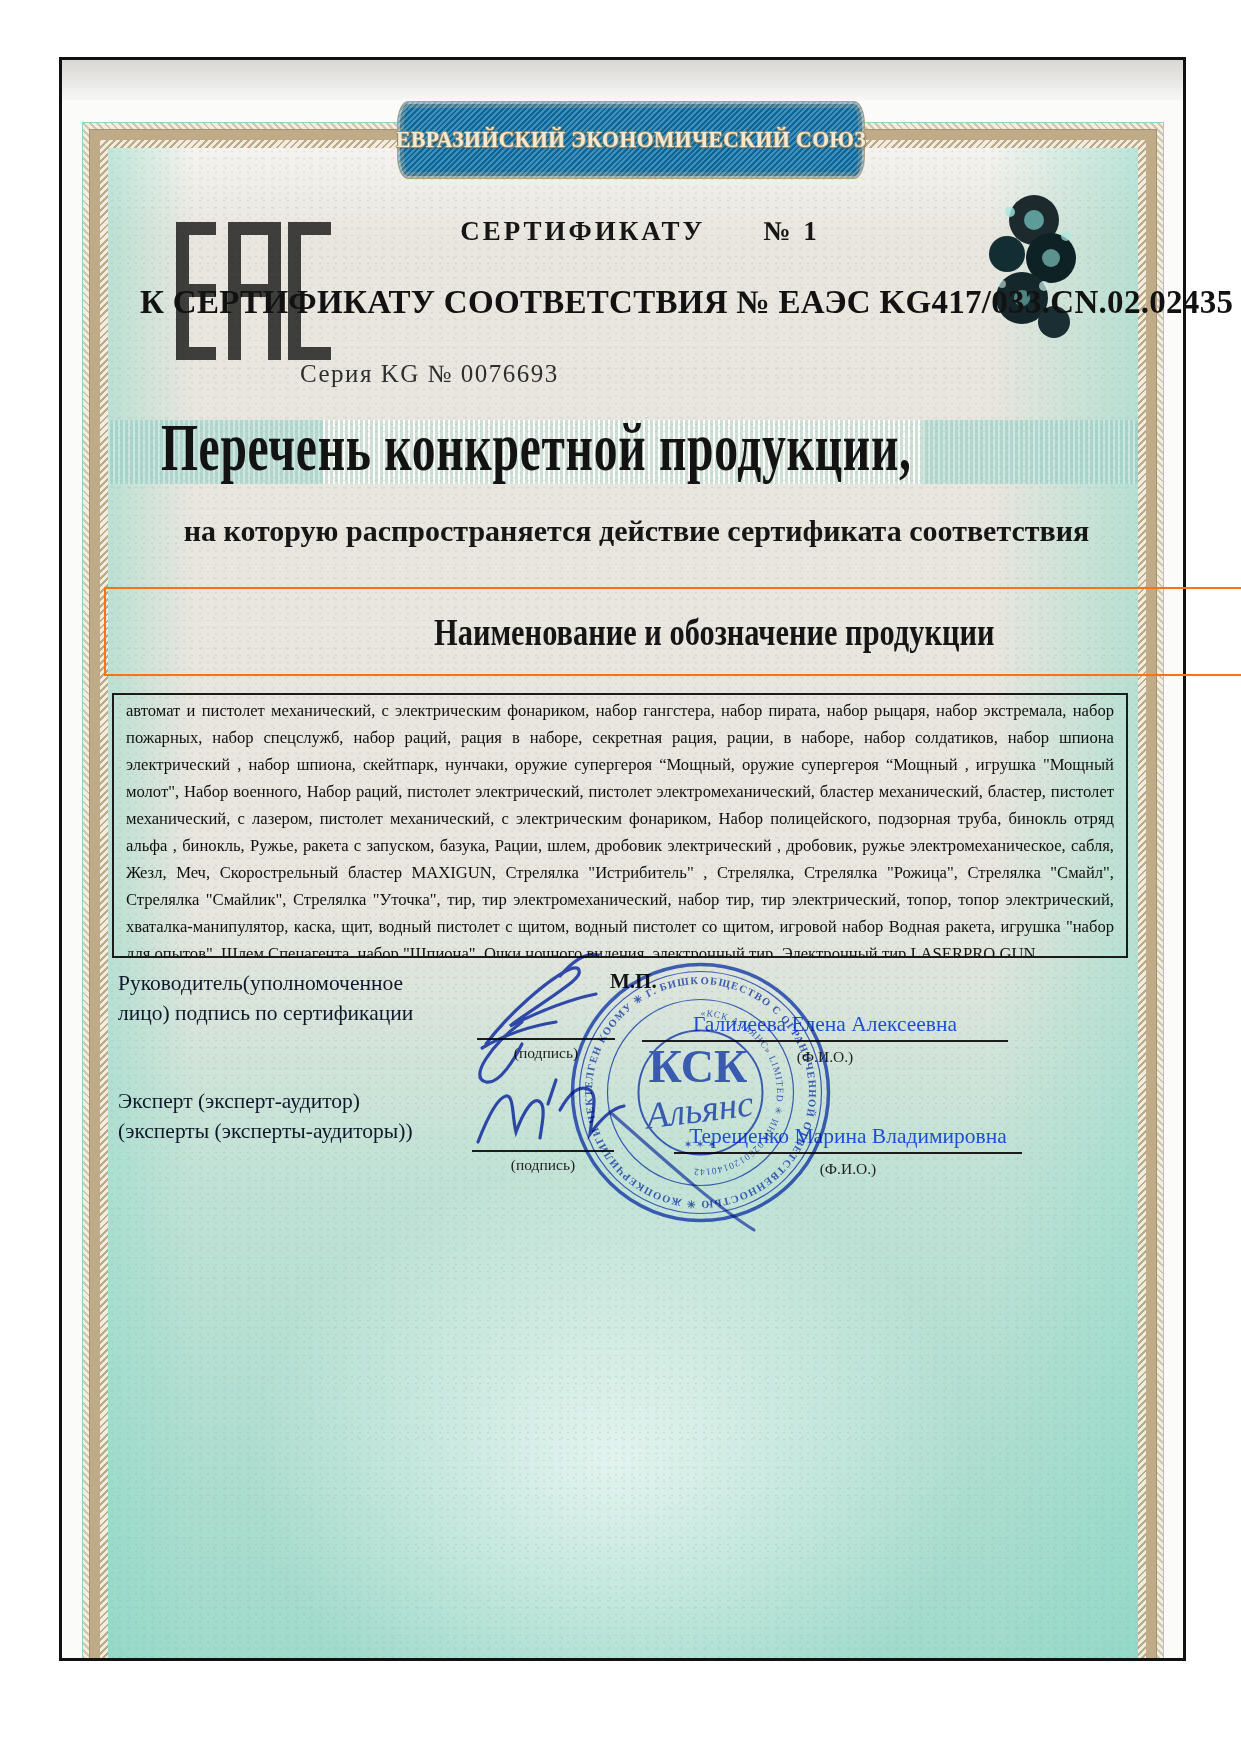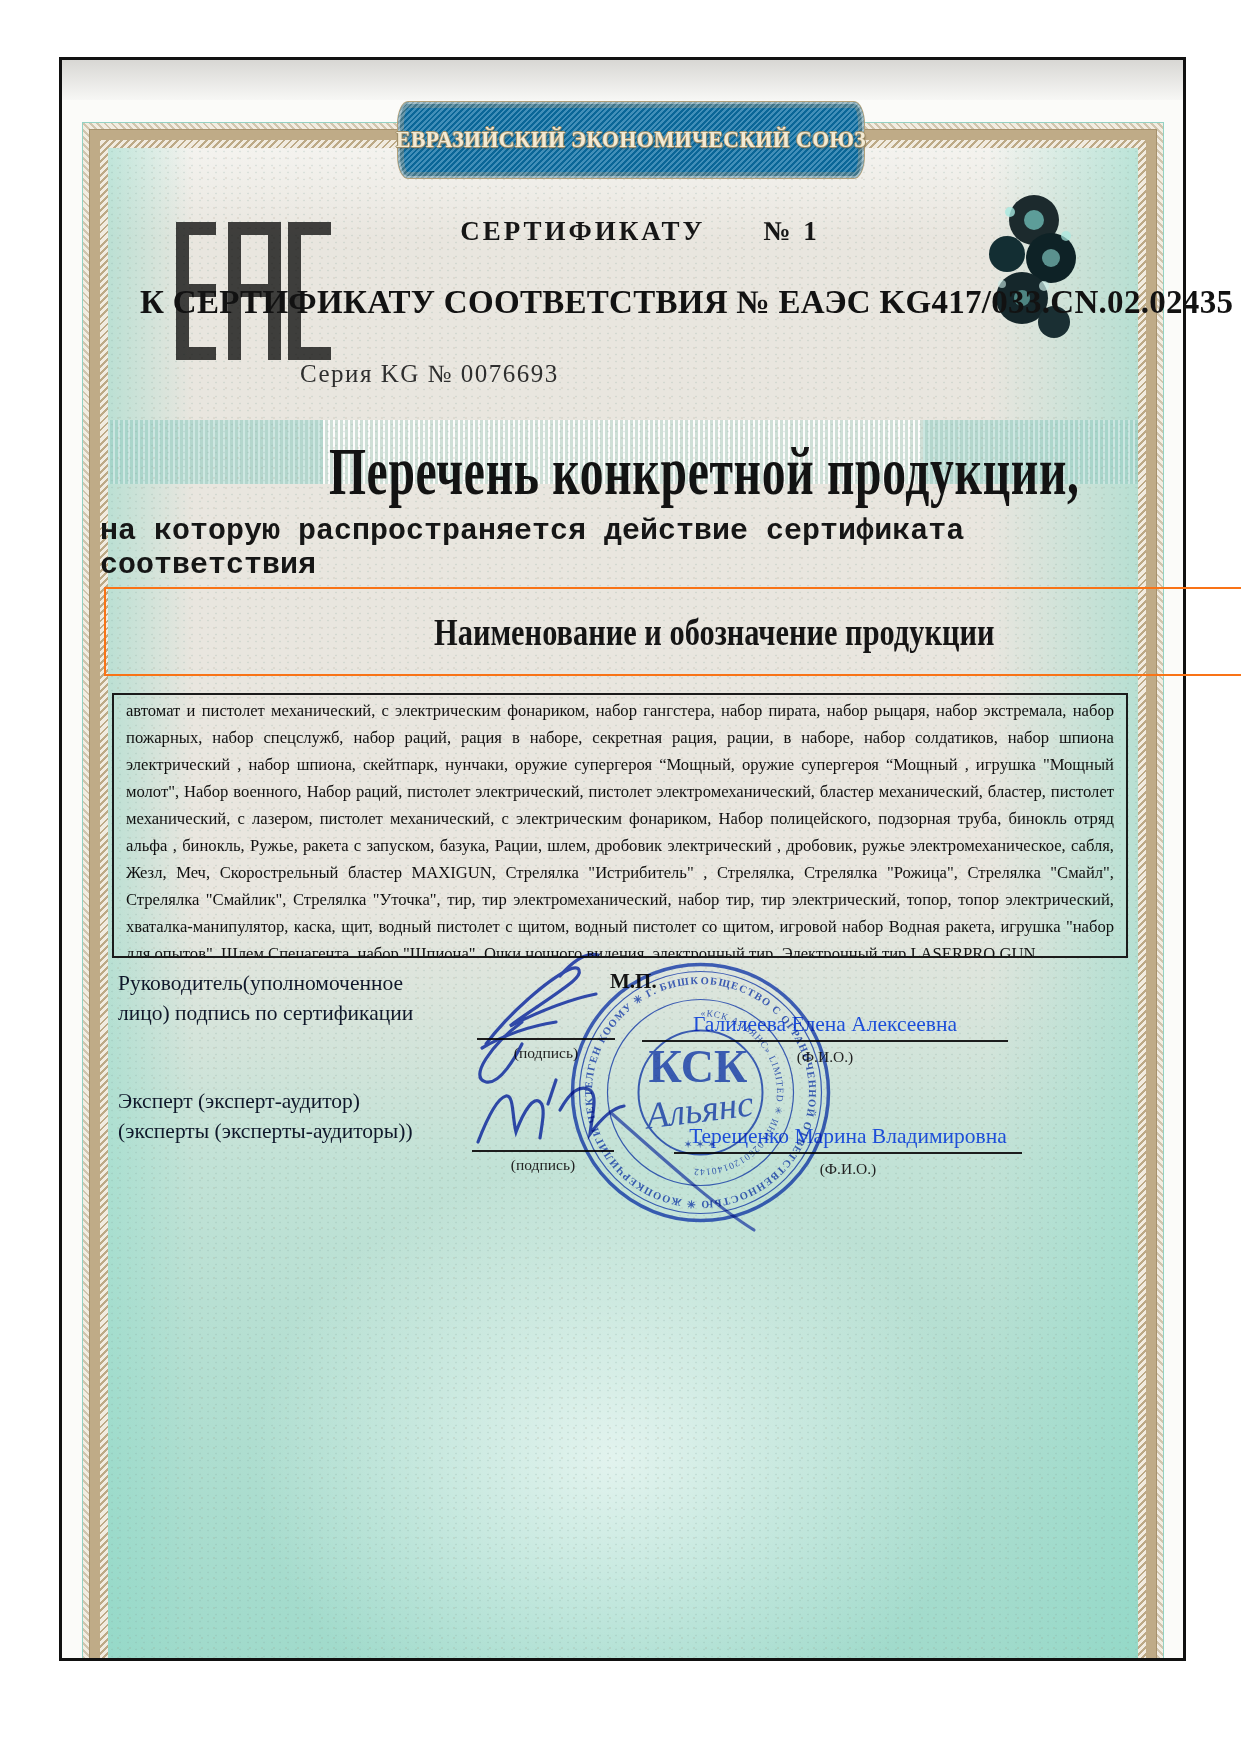--- a/index.html
+++ b/index.html
@@ -46,24 +46,24 @@
   .banner span{position:relative;font-weight:bold;font-size:23px;letter-spacing:.5px;color:#f3ead3;
       transform:scaleX(.94);white-space:nowrap;
       text-shadow:0 1px 0 #9e8d68,1px 0 0 #9e8d68,-1px 0 0 #9e8d68,0 -1px 0 #9e8d68,1px 2px 2px rgba(90,70,40,.45);}
 
   
   .appendix{left:340px;top:216px;width:600px;display:flex;justify-content:center;gap:58px;
       font-weight:bold;font-size:27px;letter-spacing:3px;color:#161616;}
   .certline{left:140px;top:284px;width:1000px;text-align:center;font-weight:bold;font-size:33px;
       letter-spacing:.3px;color:#121212;white-space:nowrap;}
   .series{left:300px;top:360px;width:640px;font-size:25px;letter-spacing:1.5px;color:#2e2e2e;}
-  .doc-title{left:0;top:408px;width:1241px;text-align:right;margin-top:24px;}
+  .doc-title{left:0;top:408px;width:1241px;text-align:left;}
   .doc-title span{display:inline-block;font-weight:bold;font-size:68px;transform:scaleX(.7);
       transform-origin:center;letter-spacing:1px;color:#131313;}
-  .doc-subtitle{left:100px;top:514px;width:1041px;font-weight:bold;font-size:30px;color:#161616;font-family:Liberation Mono, monospace;}
+  .doc-subtitle{left:116px;top:514px;width:1041px;text-align:center;font-weight:bold;font-size:30px;color:#161616;}
 
   .head-box{left:104px;top:587px;width:1220px;height:89px;border:2px solid #f97316;
       display:flex;align-items:center;justify-content:center;box-sizing:border-box;}
   .head-box span{display:inline-block;font-weight:bold;font-size:38px;transform:scaleX(.8);color:#151515;}
 
   .para-box{left:112px;top:693px;width:1016px;height:265px;border:2px solid #1a1a1a;box-sizing:border-box;
       padding:2px 12px;font-size:16.6px;line-height:27px;text-align:justify;color:#101010;overflow:hidden;}
 
   
   .role{left:118px;font-weight:normal;font-size:21.5px;color:#0f172a;white-space:nowrap;}

